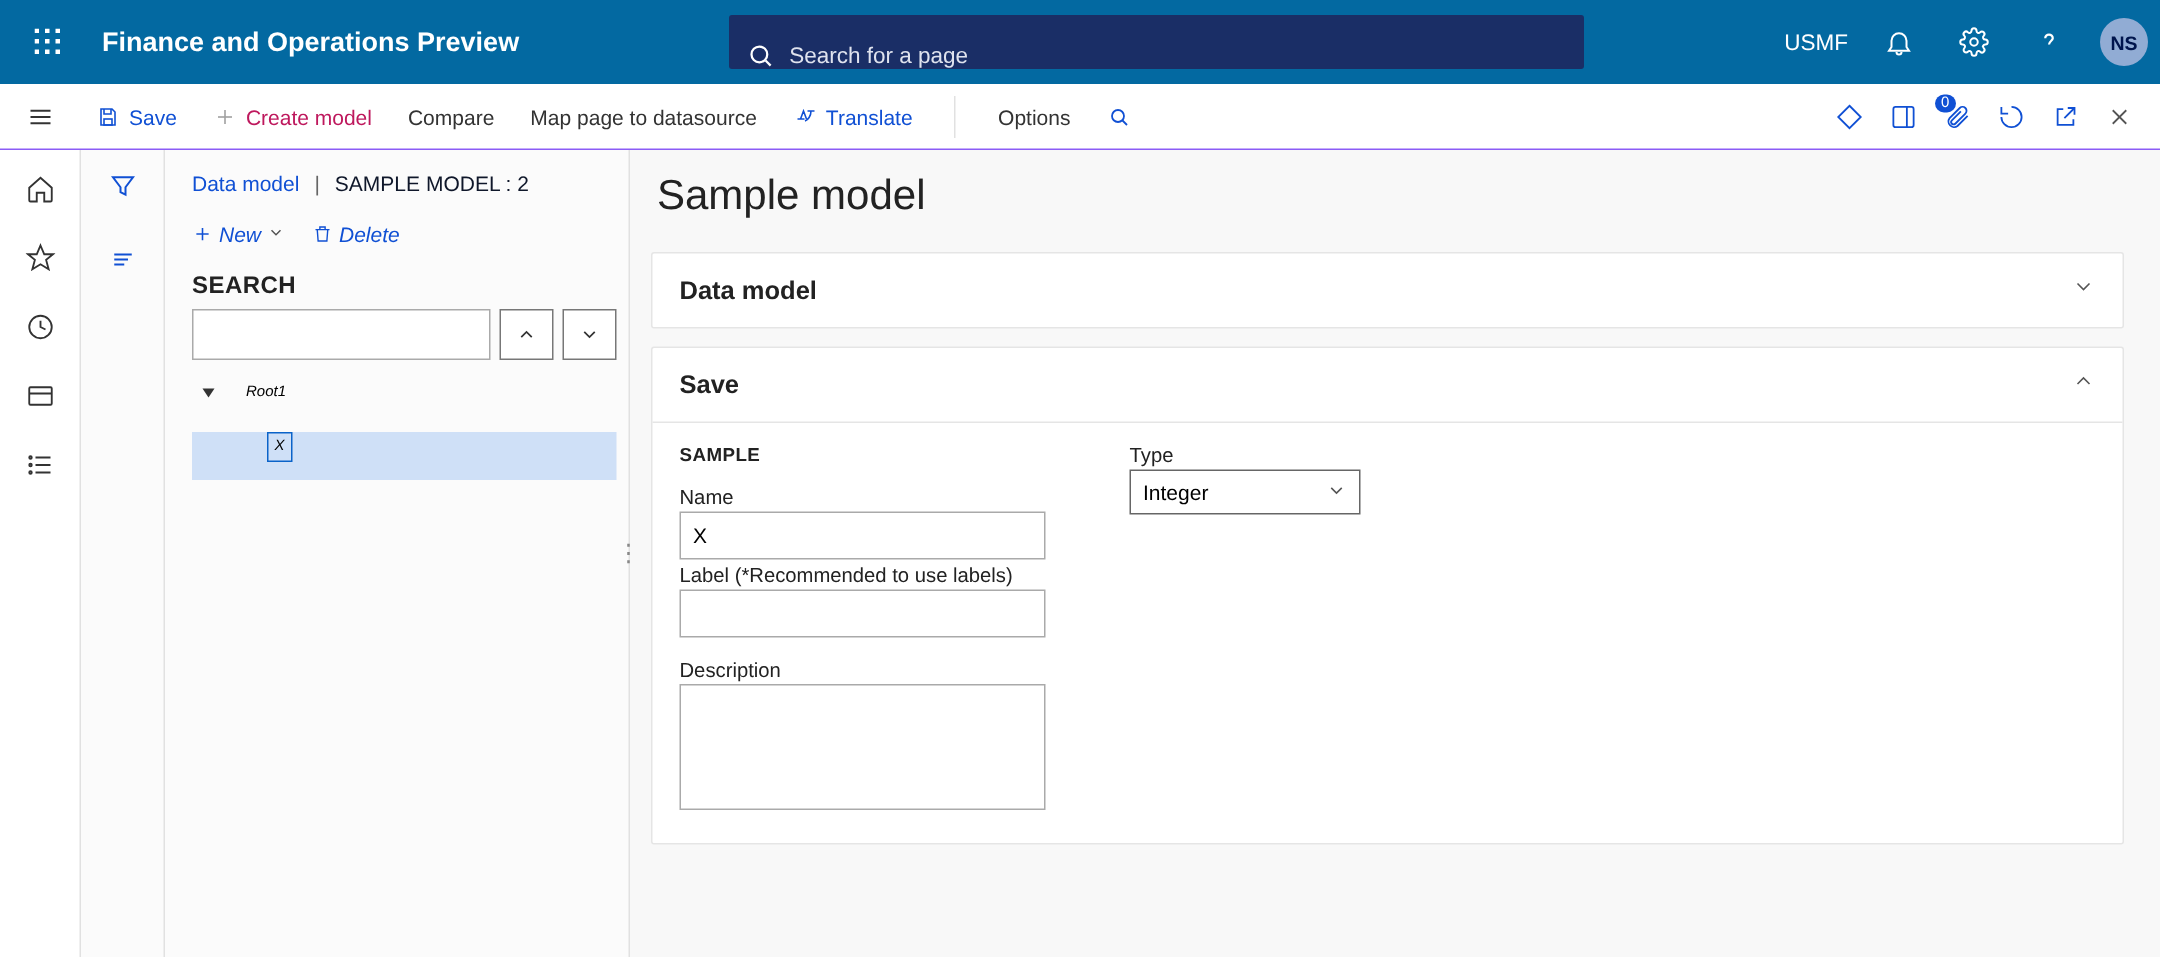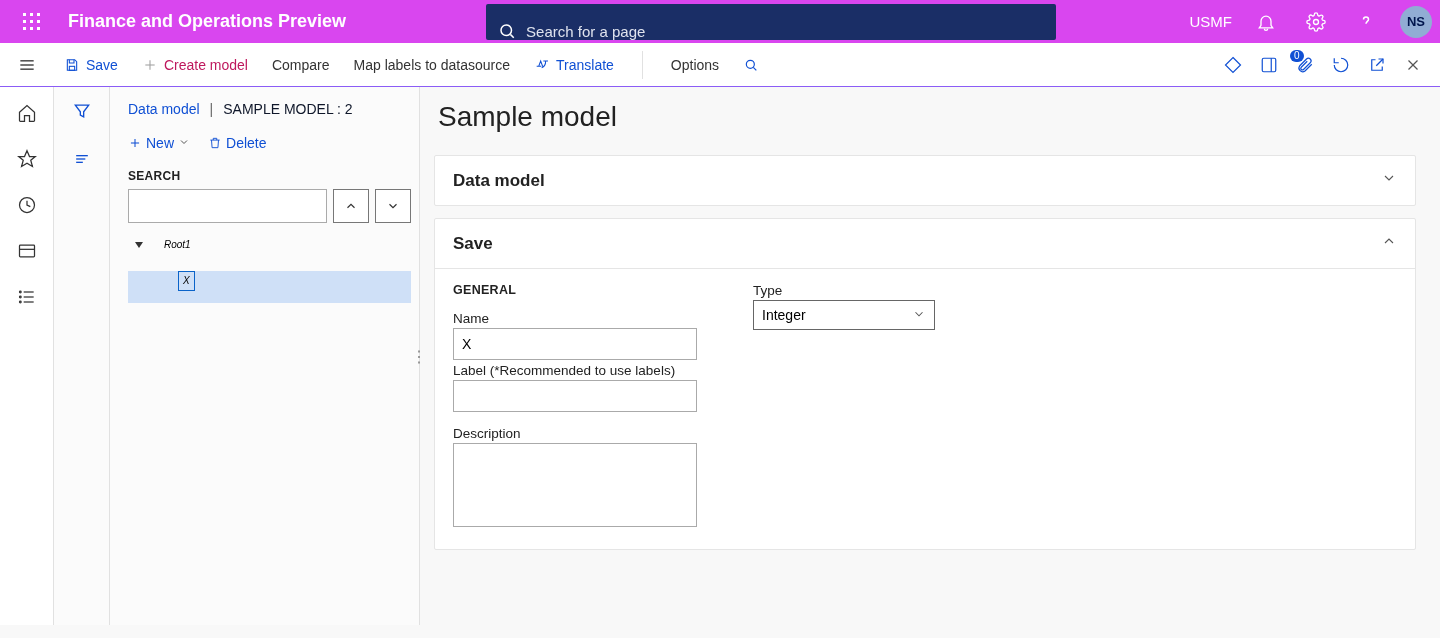--- a/index.html
+++ b/index.html
@@ -1,20 +1,20 @@
 <!DOCTYPE html>
 <html><head>
 <meta charset="utf-8">
 <style>
 * { box-sizing: border-box; margin: 0; padding: 0; font-family: "Segoe UI", -apple-system, BlinkMacSystemFont, sans-serif; }
 html, body { width: 1440px; height: 638px; overflow: hidden; background: #f8f8f8; }
 
 
 .topnav {
-  display: flex; align-items: center; height: 43px; background: #d946ef; color: #fff;
+  display: flex; align-items: center; height: 56px; background: #0369a1; color: #fff;
   padding: 0 8px;
 }
 .topnav .waffle { width: 40px; height: 40px; display:flex; align-items:center; justify-content:center; margin: 0 8px 0 4px; cursor:pointer; }
 .topnav .waffle svg { fill:#fff; }
 .topnav .title { font-size: 18px; font-weight: 600; margin-left: 8px; white-space: nowrap; }
 .topnav .search-wrap { margin-left: 140px; width: 570px; height: 36px; background:#1a2e66; border-radius:2px; display:flex; align-items:flex-end; padding:0 12px; }
 .topnav .search-wrap svg { stroke:#fff; }
 .topnav .search-wrap input { flex:1; background:transparent; border:none; outline:none; color:#fff; font-size:15px; margin-left:10px; }
 .topnav .search-wrap input::placeholder { color:#dfe3ee; }
 .topnav .right { margin-left:auto; display:flex; align-items:center; gap: 18px; justify-content: space-between; }
@@ -52,23 +52,23 @@
 .rail2 { width:56px; background:#fbfbfb; border-right:1px solid #e1e1e1; display:flex; flex-direction:column; align-items:center; padding-top:14px; gap:24px; }
 .rail2 .ritem { cursor:pointer; }
 .rail2 .ritem svg { stroke:#1050d4; fill:none; }
 
 
 .leftpanel { width:310px; background:#fbfbfb; border-right:1px solid #e1e1e1; padding:14px 8px 14px 18px; position:relative; }
 .leftpanel .crumbs { font-size:14px; display:flex; align-items:center; gap:10px; }
 .leftpanel .crumbs .link { color:#1050d4; cursor:pointer; }
 .leftpanel .crumbs .sep { color:#666; }
 .leftpanel .crumbs .curr { color:#0f172a; }
-.leftpanel .toolbar { display:flex; gap:18px; margin-top:18px; }
+.leftpanel .toolbar { display:flex; gap:18px; margin-top:18px;font-style:italic; }
 .leftpanel .toolbar .tbtn { display:flex; align-items:center; gap:4px; color:#1050d4; font-size:14px; cursor:pointer; }
-.leftpanel .search-label { font-size:12px; font-weight:700; letter-spacing:0.3px; margin-top:18px; color:#222; }
+.leftpanel .search-label { font-size:16px; font-weight:700; letter-spacing:0.3px; margin-top:18px; color:#222; }
 .leftpanel .search-row { display:flex; align-items:center; gap:6px; margin-top:6px; }
 .leftpanel .search-row input { flex:1; height:34px; border:1px solid #aaa; outline:none; padding:0 6px; font-size:14px; background:#fff; }
 .leftpanel .search-row .navbtn { width:36px; height:34px; border:1px solid #777; background:#fff; display:flex; align-items:center; justify-content:center; cursor:pointer; }
 .leftpanel .tree { margin-top:16px; }
 .leftpanel .tree .node { display:flex; align-items:flex-start; height:32px; font-size:10px;font-style:italic; }
 .leftpanel .tree .node .twist { width:22px; display:flex; justify-content:center; }
 .leftpanel .tree .node.selected { background:#cfe0f7; }
 .leftpanel .tree .node .leaf-label { border:1px solid #0a63c9; padding:0 4px; line-height:18px; }
 .leftpanel .tree .child { padding-left:40px; }
 .leftpanel .vgrip { position:absolute; right:-6px; top:50%; transform:translateY(-50%); color:#888; cursor:col-resize; letter-spacing:-2px; }
@@ -78,21 +78,21 @@
 .main .pg-title { font-size:28px; font-weight:400; color:#222; margin-left:4px; }
 .card { background:#fff; border:1px solid #e5e5e5; border-radius:2px; margin-top:22px; }
 .card-header { display:flex; align-items:center; justify-content:space-between; padding:14px 18px; font-size:17px; font-weight:600; color:#222; cursor:pointer; }
 .card-header.sub { border-bottom:1px solid #e5e5e5; }
 .card-body { padding:14px 18px 22px 18px; display:flex; gap:56px; }
 .col { display:flex; flex-direction:column; }
 .sect-head { font-size:12.5px; font-weight:700; color:#222; margin-bottom:8px; letter-spacing:0.3px; }
 .field-lbl { font-size:13.5px; color:#222; margin-bottom:2px; margin-top:6px; }
 .inpt { width:244px; height:32px; border:1px solid #aaa; padding:0 8px; font-size:14px; outline:none; background:#fff; }
 .txta { width:244px; height:84px; border:1px solid #aaa; padding:6px 8px; font-size:14px; outline:none; resize:none; background:#fff; }
-.select { width:182px; height:30px; border:1px solid #666; padding:0 8px; font-size:14px; background:#fff; outline:none; display:flex; align-items:center; justify-content:space-between; cursor:pointer; }
+.select { width:154px; height:30px; border:1px solid #666; padding:0 8px; font-size:14px; background:#fff; outline:none; display:flex; align-items:center; justify-content:space-between; cursor:pointer; }
 
 
 .chev { display:inline-block; }
 .chev svg { stroke:#555; }
 </style>
 </head>
 <body>
 
 <div class="topnav">
   <div class="waffle">
@@ -161,21 +161,21 @@
       <svg width="16" height="16" viewBox="0 0 24 24" fill="none" stroke="#a0a0a0" stroke-width="1.6">
           <line x1="12" y1="5" x2="12" y2="19"></line>
           <line x1="5" y1="12" x2="19" y2="12"></line>
         </svg>
       <span>Create model</span>
     </div>
     <div class="btn">
         <span>Compare</span>
       </div>
     <div class="btn">
-        <span>Map labels to datasource</span>
+        <span>Map page to datasource</span>
       </div>
     <div class="btn blue">
       <svg width="16" height="16" viewBox="0 0 24 24" fill="none" stroke="#1050d4" stroke-width="1.6">
           <path d="M4 14h7M7 14l3-8 3 8M14 6h7M17.5 6c0 5-3 9-6 10"></path>
         </svg>
       <span>Translate</span>
     </div>
     <div class="divider"></div>
     <div class="btn">
         <span>Options</span>
@@ -353,21 +353,21 @@
 
     <div class="card" style="margin-top:12px;">
       <div class="card-header sub">
         <span>Save</span>
         <span class="chev"><svg width="16" height="16" viewBox="0 0 24 24" fill="none" stroke-width="1.6">
               <polyline points="6 15 12 9 18 15"></polyline>
             </svg></span>
       </div>
       <div class="card-body">
         <div class="col">
-          <div class="sect-head">GENERAL</div>
+          <div class="sect-head">SAMPLE</div>
           <div class="field-lbl">Name</div>
           <input class="inpt" value="X" style="">
           <div class="field-lbl" style="margin-top:3px;">Label (*Recommended to use labels)</div>
           <input class="inpt" value="" style="">
           <div class="field-lbl" style="margin-top:14px;">Description</div>
           <textarea class="txta" style=""></textarea>
         </div>
         <div class="col">
           <div class="field-lbl" style="margin-top:0;">Type</div>
           <div class="select">

